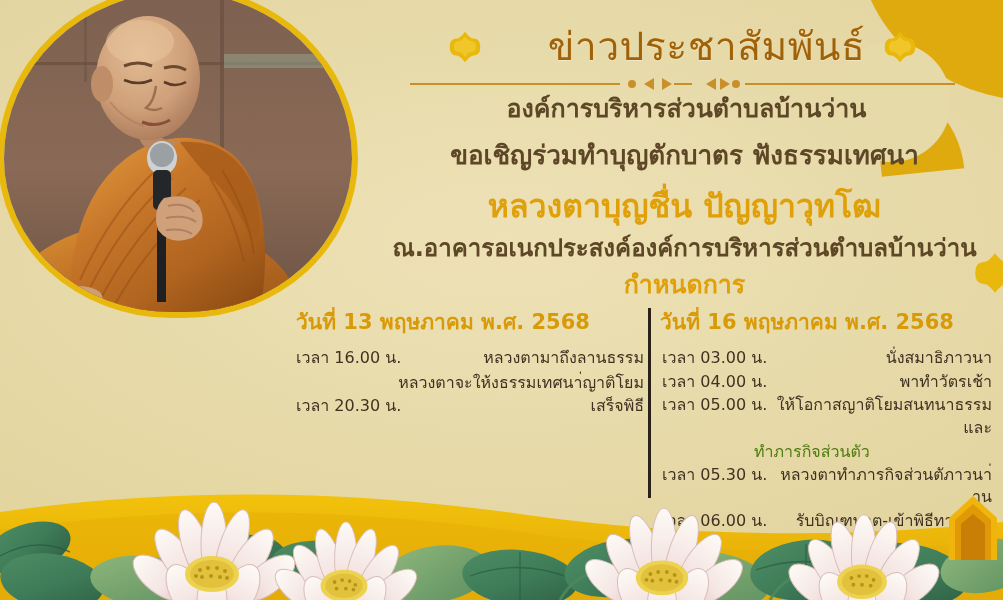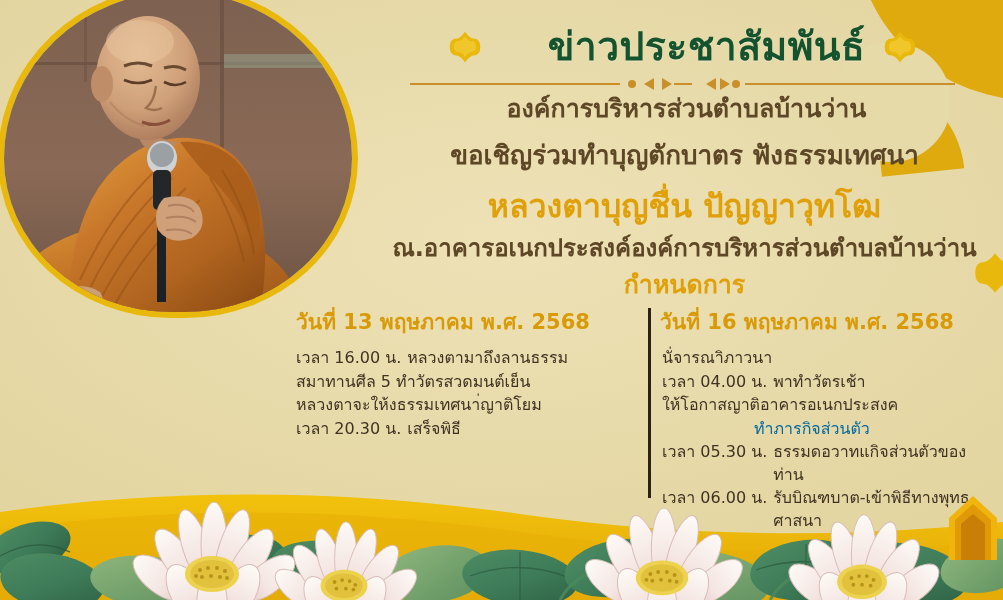--- a/index.html
+++ b/index.html
@@ -73,22 +73,22 @@
     top: 26px;
     width: 625px;
     display: flex;
     align-items: center;
     justify-content: center;
     gap: 18px;
   }
   .quatrefoil { width: 34px; height: 34px; flex: 0 0 auto; }
   .headline {
     font-size: 39px;
-    font-weight: bold;
-    color: #14532d;
+    font-weight: normal;
+    color: #a16207;
     letter-spacing: .5px;
     line-height: 1.1;
     text-shadow: 0 1px 0 rgba(255,255,255,.35);
     white-space: nowrap;
     margin-left: 48px;
   }
   .headline-rule {
     position: absolute;
     left: 410px;
     top: 76px;
@@ -129,24 +129,24 @@
   }
   .col-right .col-date { margin-left: -2px; }
   .item {
     display: flex;
     font-size: 16px;
     color: #3f3222;
     line-height: 1.42;
     margin-bottom: 1px;
   }
   .item-time { flex: 0 0 auto; white-space: nowrap; padding-right: 6px; }
-  .item-text { flex: 1 1 auto; }
+  .item-text { flex: 1 1 auto; text-align: right; }
   .item-cont {
     font-size: 16px;
-    color: #0369a1;
+    color: #4d7c0f;
     line-height: 1.42;
     padding-left: 92px;
   }
   .divider {
     position: absolute;
     left: 648px;
     top: 308px;
     width: 3px;
     height: 190px;
     background: #2b2118;
@@ -312,49 +312,50 @@
   <div class="sched">
 
     <div class="col col-left">
       <div class="col-date">วันที่ 13 พฤษภาคม พ.ศ. 2568</div>
 
       <div class="item">
         <span class="item-time">เวลา 16.00 น.</span>
         <span class="item-text">หลวงตามาถึงลานธรรม</span>
       </div>
       <div class="item">
-        <span class="item-text">สมาทานศีล 5 ทำวัตรสวดมนต์เย็น</span>
       </div>
       <div class="item">
         <span class="item-text">หลวงตาจะให้งธรรมเทศนา่ญาติโยม</span>
       </div>
       <div class="item">
         <span class="item-time">เวลา 20.30 น.</span>
         <span class="item-text">เสร็จพิธี</span>
       </div>
     </div>
 
     <div class="col col-right">
       <div class="col-date">วันที่ 16 พฤษภาคม พ.ศ. 2568</div>
 
       <div class="item">
-        <span class="item-text">นั่จารณาิภาวนา</span>
+        <span class="item-time">เวลา 03.00 น.</span>
+        <span class="item-text">นั่งสมาธิภาวนา</span>
       </div>
       <div class="item">
         <span class="item-time">เวลา 04.00 น.</span>
         <span class="item-text">พาทำวัตรเช้า</span>
       </div>
       <div class="item">
-        <span class="item-text">ให้โอกาสญาติอาคารอเนกประสงค</span>
+        <span class="item-time">เวลา 05.00 น.</span>
+        <span class="item-text">ให้โอกาสญาติโยมสนทนาธรรมและ</span>
       </div>
       <div class="item-cont">ทำภารกิจส่วนตัว</div>
 
       <div class="item">
         <span class="item-time">เวลา 05.30 น.</span>
-        <span class="item-text">ธรรมดอวาทแกิจส่วนตัวของท่าน</span>
+        <span class="item-text">หลวงตาทำภารกิจส่วนตัภาวนา่าน</span>
       </div>
 
       <div class="item">
         <span class="item-time">เวลา 06.00 น.</span>
         <span class="item-text">รับบิณฑบาต-เข้าพิธีทางพุทธศาสนา</span>
       </div>
       <div class="item-cont">ไหว้พระรับศีลถวายทาน พิจารณา</div>
       <div class="item-cont">อาหาร อนุโมทนาบุญให้พร</div>
     </div>
 

